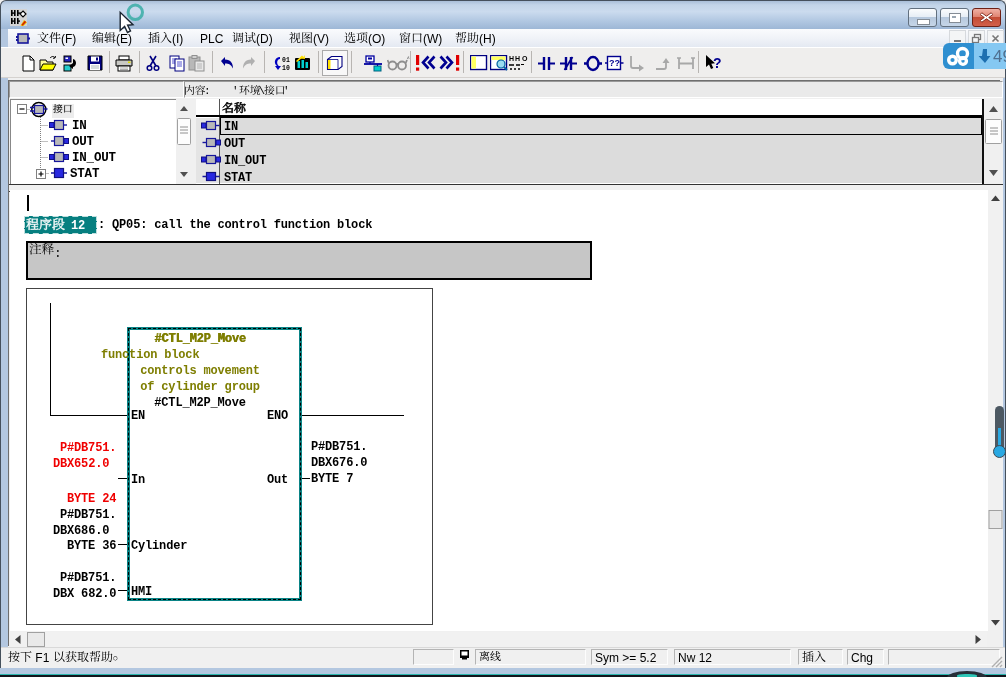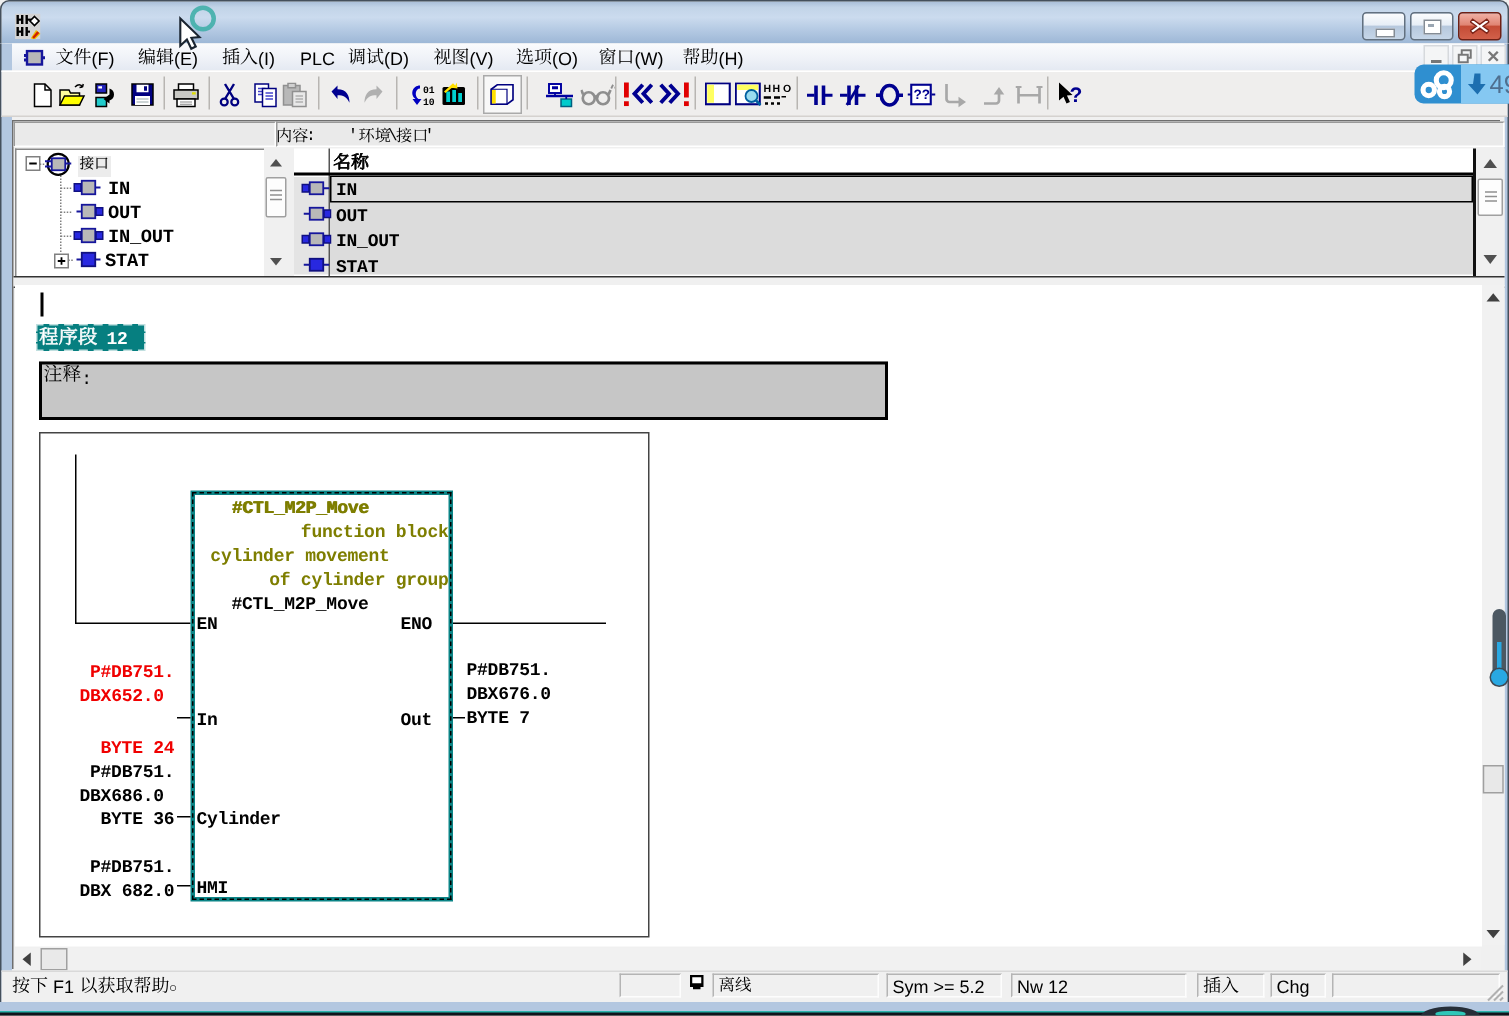--- a/index.html
+++ b/index.html
@@ -505,42 +505,43 @@
   <div class="abs" style="left:24px;top:216px;width:73px;height:18px;background:#067f80"></div>
   <div class="abs" style="left:23px;top:215px;width:75px;height:20px;border:2px dashed rgba(255,255,255,0.75);box-sizing:border-box"></div>
   <div class="abs" style="left:26px;top:218px"><svg style="display:inline-block;vertical-align:top" width="39.0" height="13.0">
         <g fill="#ffffff" stroke="#ffffff" stroke-width="40" transform="translate(0,10.92) scale(0.013000,-0.013000)">
           <path transform="translate(0,0)" d="M348 -12 356 -41H951C964 -41 973 -36 976 -26C945 5 891 47 891 47L845 -12H695V162H905C919 162 929 167 932 177C900 207 850 247 850 247L805 191H695V346H921C935 346 944 351 947 362C915 392 864 433 864 433L818 375H406L414 346H629V191H414L422 162H629V-12ZM452 770V448H461C488 448 515 463 515 469V502H816V460H826C848 460 880 476 881 482V731C899 734 914 742 920 750L842 808L808 770H520L452 801ZM515 532V741H816V532ZM333 837C271 795 145 737 40 707L45 690C98 697 154 708 206 720V546H40L48 517H194C163 381 109 243 30 139L43 125C111 190 165 265 206 349V-77H216C247 -77 270 -60 270 -55V433C303 396 338 345 348 303C409 257 460 381 270 458V517H401C415 517 425 522 427 533C398 562 350 601 350 601L307 546H270V736C307 746 340 757 367 767C391 760 408 761 417 770Z"></path>
           <path transform="translate(1000,0)" d="M443 842 433 834C473 800 521 739 538 693C610 649 660 789 443 842ZM872 743 824 681H212L134 715V439C134 265 125 80 31 -70L45 -80C189 67 200 279 200 440V652H936C949 652 959 657 961 668C928 700 872 743 872 743ZM404 497 396 484C465 458 560 401 596 351C638 338 656 379 614 422C683 454 769 502 815 540C837 541 850 542 858 549L782 622L737 580H292L301 550H723C688 514 639 470 597 436C562 463 500 488 404 497ZM600 14V318H831C810 276 777 222 755 189L769 181C814 213 878 269 911 307C931 308 943 310 951 317L876 389L834 347H232L241 318H535V15C535 2 530 -4 510 -4C488 -4 378 4 378 4V-10C427 -16 455 -24 470 -34C484 -44 491 -59 493 -78C587 -69 600 -36 600 14Z"></path>
           <path transform="translate(2000,0)" d="M520 784V679C520 592 506 500 411 425L422 411C567 483 582 596 582 679V745H745V529C745 489 753 473 806 473H850C934 473 956 485 956 511C956 525 948 531 929 537L926 538H917C912 536 905 535 900 535C897 534 892 534 887 534C881 534 869 534 856 534H824C811 534 808 537 808 548V736C826 738 839 742 846 749L773 812L737 774H594L520 807ZM629 125C547 45 441 -19 311 -64L319 -80C462 -43 574 14 661 86C726 14 809 -39 912 -78C923 -48 945 -28 972 -25L974 -15C867 14 775 59 701 123C770 190 821 269 858 357C882 358 893 360 901 369L828 436L785 395H443L452 366H520C543 271 580 191 629 125ZM662 161C609 217 568 285 541 366H785C757 290 716 221 662 161ZM348 618 306 564H193V702C266 718 353 744 418 769C436 764 445 765 452 773L369 835C322 801 260 765 205 736L130 770V166C86 156 50 149 26 145L68 60C78 64 86 73 91 85L130 99V-78H139C176 -78 192 -63 193 -57V122C302 163 387 198 453 225L449 241L193 180V345H404C418 345 427 350 430 361C400 390 350 430 350 430L307 374H193V534H400C414 534 424 539 427 550C396 579 348 618 348 618Z"></path>
         </g>
       </svg></div>
   <div class="abs code" style="left:71px;top:219px;color:#fff">12</div>
+  <div class="abs code" style="left:98px;top:218px">: QP05: call the control function block</div>
 
   <div class="abs" style="left:26px;top:241px;width:566px;height:39px;background:#c6c6c6;border:2px solid #000;box-sizing:border-box"></div>
   <div class="abs" style="left:29px;top:243px"><svg style="display:inline-block;vertical-align:top" width="25.2" height="12.6">
         <g fill="#000" transform="translate(0,10.58) scale(0.012600,-0.012600)">
           <path transform="translate(0,0)" d="M479 837 469 829C521 788 581 716 595 656C674 606 723 776 479 837ZM120 818 111 809C156 779 210 723 227 676C301 636 340 786 120 818ZM49 602 40 592C84 565 137 515 154 471C226 431 262 577 49 602ZM106 201C96 201 62 201 62 201V180C84 178 98 175 111 166C133 151 139 73 125 -28C127 -60 138 -78 158 -78C191 -78 211 -52 212 -9C216 72 187 118 187 162C187 187 193 219 202 250C216 299 299 536 342 663L324 668C149 258 149 258 131 222C122 202 118 201 106 201ZM274 -13 282 -42H940C954 -42 964 -37 966 -27C933 5 879 47 879 47L832 -13H649V303H901C915 303 925 307 927 318C896 349 842 390 842 390L797 331H649V591H926C940 591 951 596 953 607C920 638 867 681 867 681L819 621H332L340 591H583V331H334L342 303H583V-13Z"></path>
           <path transform="translate(1000,0)" d="M431 666 342 700C332 651 308 553 286 492L299 486C337 539 377 608 397 649C417 647 428 658 431 666ZM87 670 72 666C89 622 106 555 105 504C153 451 218 560 87 670ZM806 384 763 328H674V416C699 419 708 428 710 441L610 452V328H419L427 298H610V169H366L374 140H610V-76H623C647 -76 674 -62 674 -54V140H937C951 140 960 145 963 156C931 187 877 228 877 228L832 169H674V298H863C877 298 886 303 889 314C858 344 806 384 806 384ZM264 -59V370C297 330 335 275 349 233C411 190 461 310 264 392V428H417C430 428 440 433 443 444C414 472 369 508 369 508L329 458H264V743C305 751 343 761 374 770C390 764 405 762 414 767L421 745H467C501 658 550 589 615 535C548 481 467 436 373 403L381 387C489 415 579 456 652 507C722 458 808 423 907 399C914 427 935 446 961 451L963 462C864 478 776 505 700 543C766 598 816 664 853 738C877 738 888 741 896 749L825 814L781 774H418L350 834C284 798 155 750 47 727L52 711C102 715 156 722 206 731V458H41L49 428H191C161 298 110 169 36 69L50 55C116 121 167 199 206 284V-79H215C243 -79 264 -64 264 -59ZM654 570C583 614 527 672 490 745H779C750 680 708 621 654 570Z"></path>
         </g>
       </svg><span class="mono" style="font-weight:normal">:</span></div>
 
   <div class="abs" style="left:26px;top:288px;width:407px;height:337px;background:#fff;border:1px solid #444;box-sizing:border-box"></div>
 
   <div class="abs" style="left:50px;top:303px;width:1px;height:113px;background:#000"></div>
   <div class="abs wire" style="left:50px;top:415px;width:77px"></div>
   <div class="abs wire" style="left:302px;top:415px;width:102px"></div>
 
   <div class="abs" style="left:127px;top:327px;width:175px;height:274px;border:3px solid #0b8486;box-sizing:border-box"></div>
   <div class="abs" style="left:128px;top:328px;width:173px;height:272px;border:1px dashed #000;box-sizing:border-box"></div>
 
   <div class="abs code olive" style="left:101px;top:332px;width:198px;text-align:center;text-shadow:0.6px 0 #7e7e00">#CTL_M2P_Move</div>
-  <div class="abs code olive" style="left:101px;top:348px;width:198px;text-align:right">function block</div>
-  <div class="abs code olive" style="left:101px;top:364px;width:198px;text-align:center">cylinder movement</div>
-  <div class="abs code olive" style="left:101px;top:380px;width:198px;text-align:right">of cylinder group</div>
+  <div class="abs code olive" style="left:101px;top:348px;width:198px;text-align:left">function block</div>
+  <div class="abs code olive" style="left:101px;top:364px;width:198px;text-align:center">controls movement</div>
+  <div class="abs code olive" style="left:101px;top:380px;width:198px;text-align:center">of cylinder group</div>
   <div class="abs code" style="left:101px;top:396px;width:198px;text-align:center">#CTL_M2P_Move</div>
 
   <div class="abs code" style="left:131px;top:409px">EN</div>
   <div class="abs code" style="left:267px;top:409px">ENO</div>
   <div class="abs code" style="left:131px;top:473px">In</div>
   <div class="abs code" style="left:267px;top:473px">Out</div>
   <div class="abs code" style="left:131px;top:539px">Cylinder</div>
   <div class="abs code" style="left:131px;top:585px">HMI</div>
 
   <div class="abs code red" style="left:60px;top:441px">P#DB751.</div>

